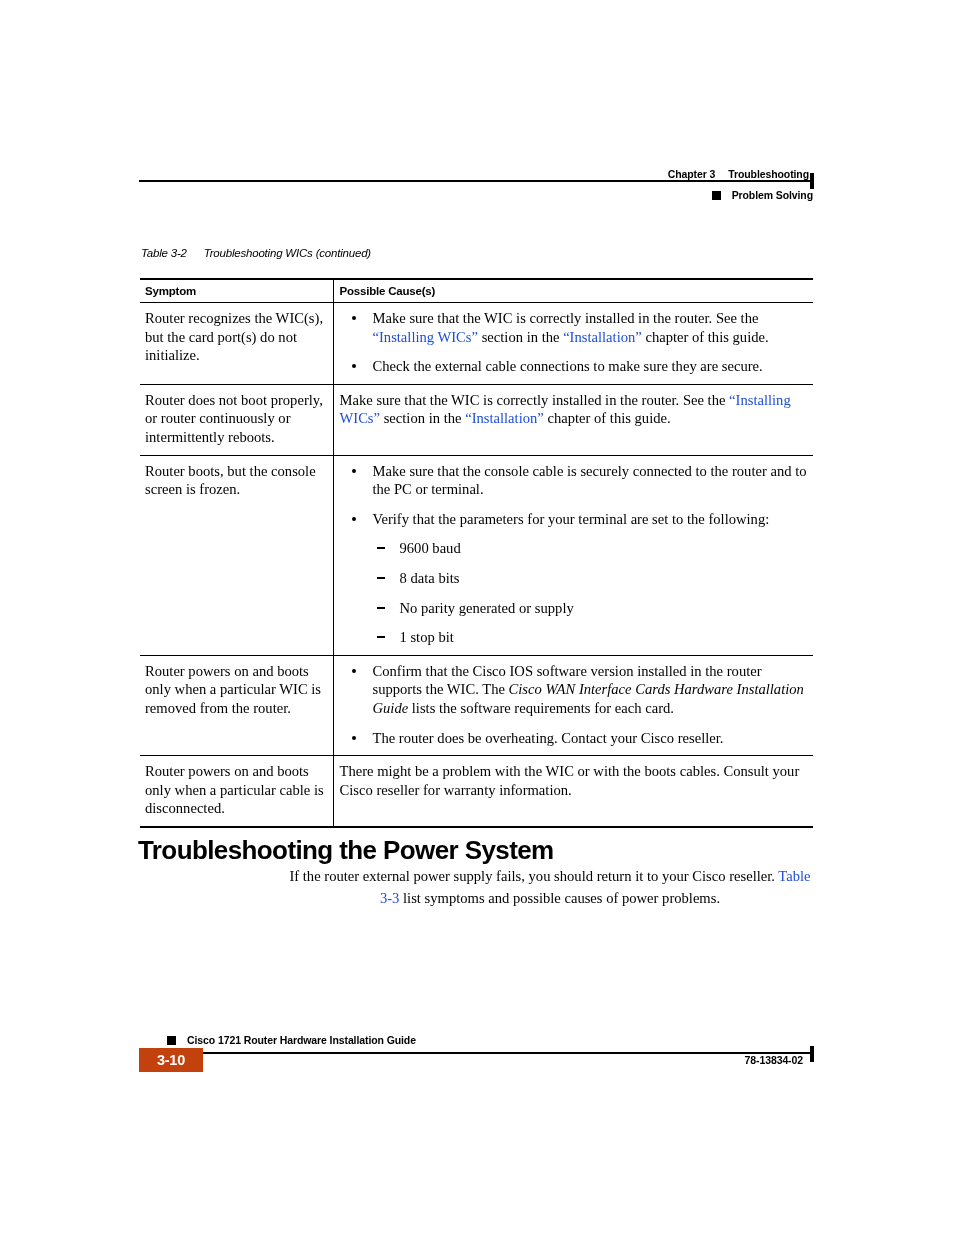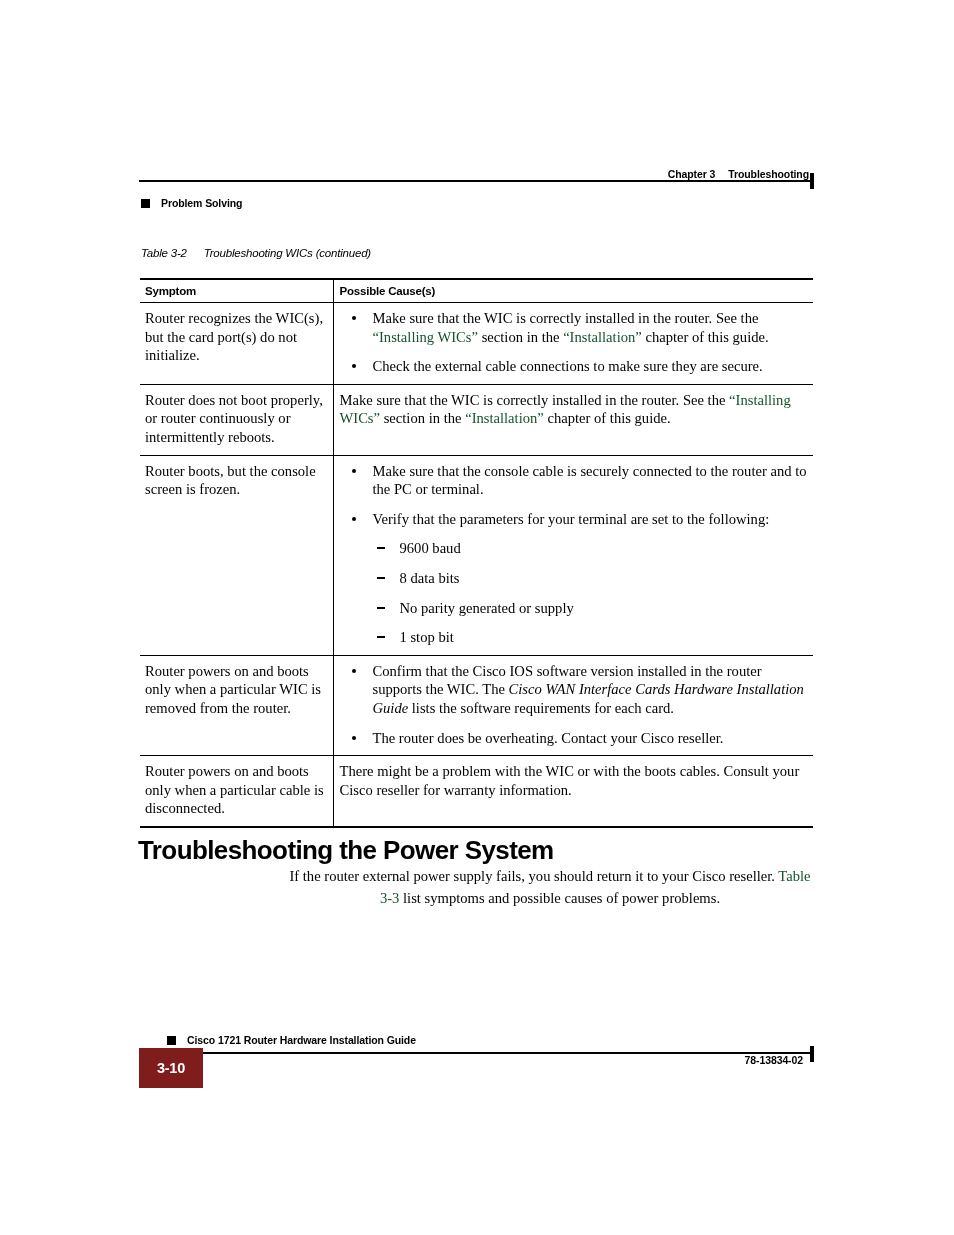--- a/index.html
+++ b/index.html
@@ -57,21 +57,22 @@
     right: -1px;
     top: -7px;
     width: 4px;
     height: 16px;
     background: #000000;
   }
   .header-bottom-row {
     display: flex;
     align-items: center;
     height: 18px;
-    padding-top: 12px;
+    padding-top: 4px;
+    justify-content: flex-end;
   }
   .header-square {
     width: 9px;
     height: 9px;
     background: #000000;
     margin-left: 2px;
     margin-right: 11px;
   }
   .header-section {
     font-family: "Liberation Sans", "DejaVu Sans", sans-serif;
@@ -181,21 +182,21 @@
   ul.dashes > li:last-child { margin-bottom: 0; }
   ul.dashes > li > .dash-mark {
     position: absolute;
     left: 4px;
     top: 8px;
     width: 8px;
     height: 2px;
     background: #000;
   }
 
-  .lnk { color: #14532d; }
+  .lnk { color: #1d4ed8; }
   .ital { font-style: italic; }
 
   
   .section-heading {
     position: absolute;
     left: 138px;
     top: 818px;
     font-family: "Liberation Sans", "DejaVu Sans", sans-serif;
     font-weight: bold;
     font-size: 26px;
@@ -259,22 +260,22 @@
     top: -6px;
     width: 4px;
     height: 16px;
     background: #000000;
   }
   .footer-pagebox {
     position: absolute;
     left: 0;
     top: 16px;
     width: 64px;
-    height: 40px;
-    background: #7f1d1d;
+    height: 24px;
+    background: #c2410c;
     color: #ffffff;
     display: flex;
     align-items: center;
     justify-content: center;
     font-family: "Liberation Sans", "DejaVu Sans", sans-serif;
     font-weight: bold;
     font-size: 14.5px;
     letter-spacing: -0.3px;
   }
   .footer-docnum {

